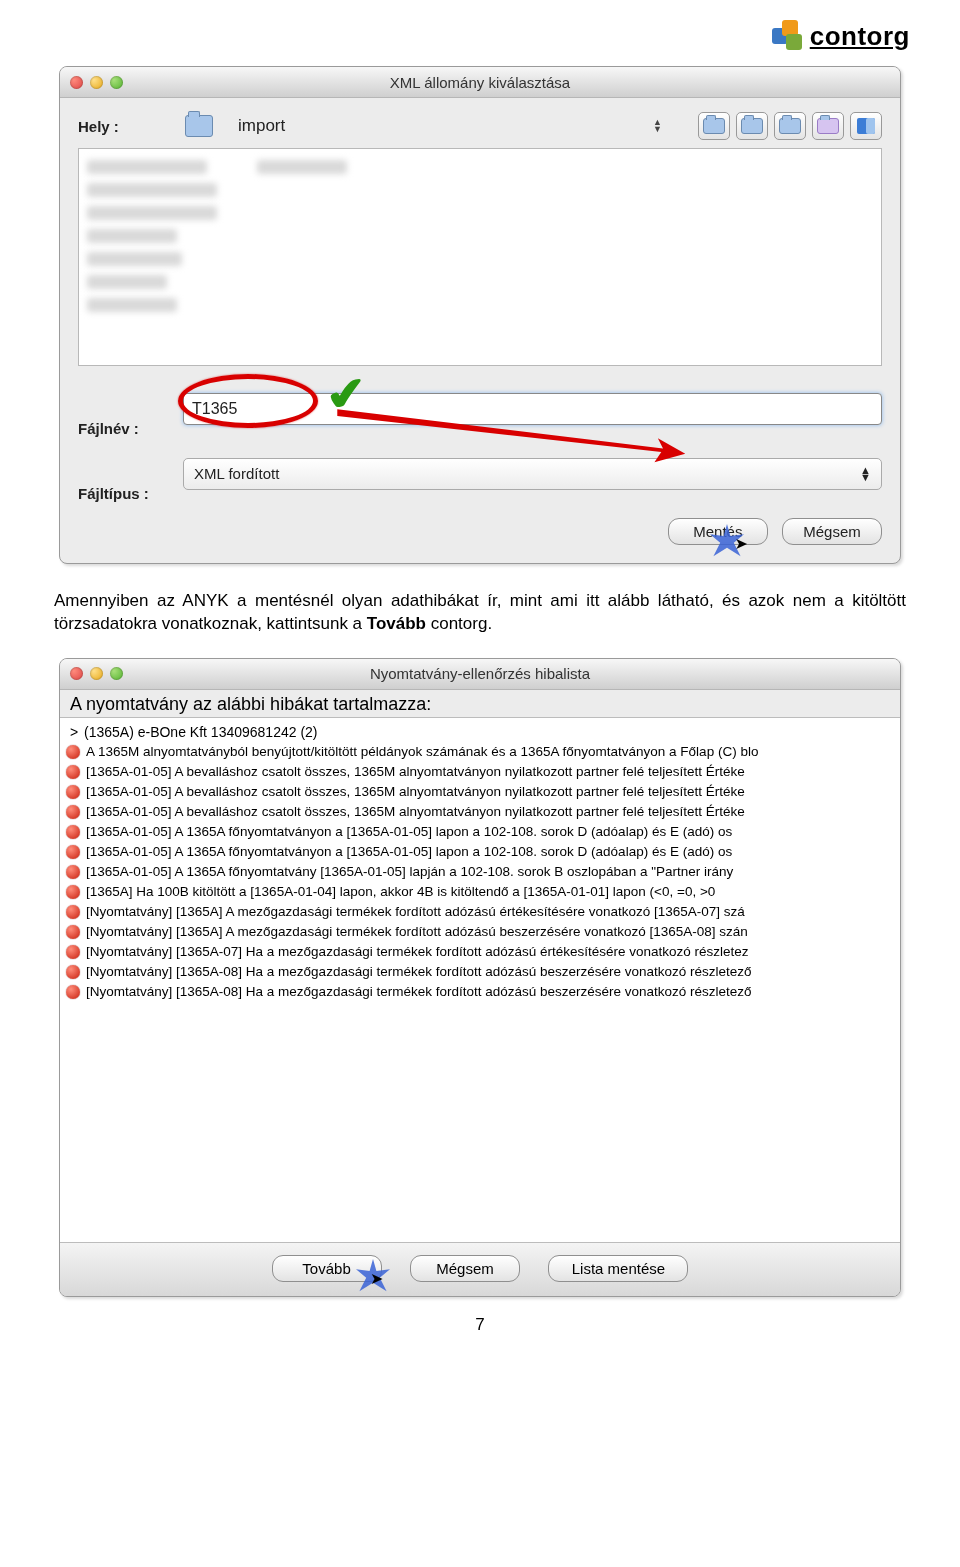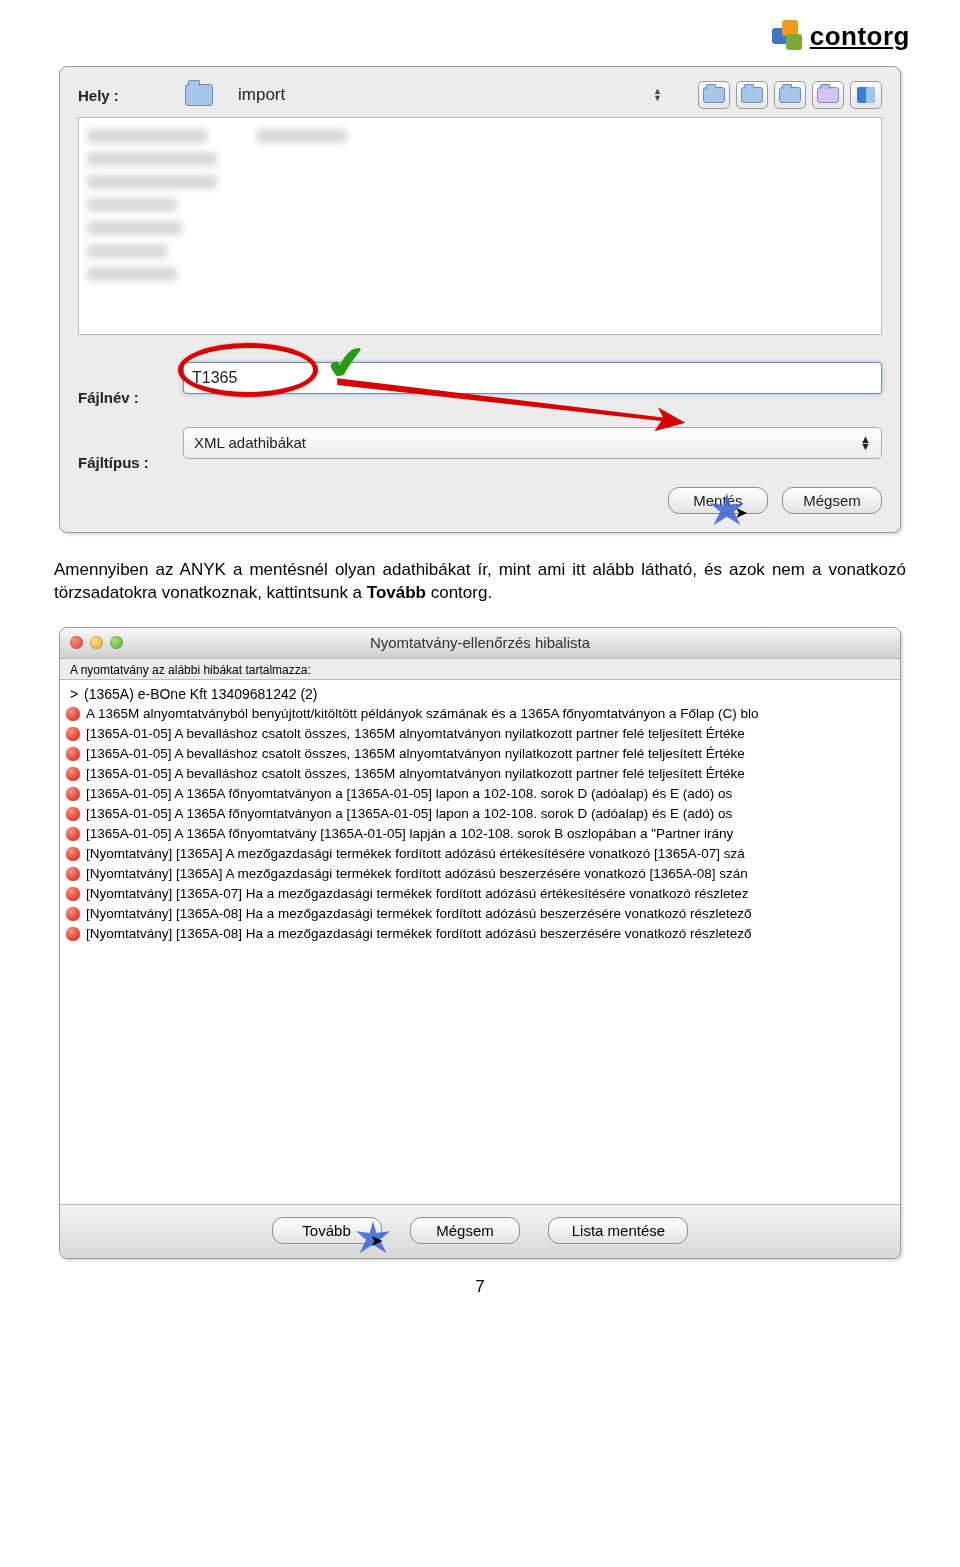--- a/index.html
+++ b/index.html
@@ -128,21 +128,21 @@
   .doc-text {
     font-family: Arial, sans-serif;
     font-size: 17px;
     margin: 26px 4px 22px 4px;
     text-align: justify;
     line-height:1.35;
   }
 
   
   .dialog2 { width: 840px; }
-  .err-intro { background:#ececec; font-size:12px; padding:4px 10px 2px 10px; }
+  .err-intro { background:#ececec; font-size:18px; padding:4px 10px 2px 10px; }
   .err-list {
     background:#fff; border-top:1px solid #bcbcbc; border-bottom:1px solid #bcbcbc;
     height:520px; padding:4px 0 0 4px;
     font-size:13.5px; overflow:hidden; white-space:nowrap;
   }
   .err-list .line { display:flex; align-items:center; height:20px; }
   .err-list .line .bullet { width:14px; height:14px; border-radius:50%; margin:0 6px 0 2px; flex-shrink:0;}
   .bullet.red { background: radial-gradient(circle at 35% 30%, #ff8d7b, #c81f0d); box-shadow:0 0 1px #600;}
   .err-list .line.head { font-size:14px; }
   .err-list .line.head .gt { width:20px; text-align:center; }
@@ -163,20 +163,28 @@
       <span class="logo-mark">
         <span class="sq a"></span>
           <span class="sq b"></span>
           <span class="sq c"></span>
       </span>
       <span class="logo-text">contorg</span>
     </span>
   </div>
 
   <div class="dialog">
+    <div class="titlebar">
+      <div class="traffic">
+        <span class="tr-red"></span>
+        <span class="tr-yel"></span>
+        <span class="tr-grn"></span>
+      </div>
+      <div class="title-text">XML állomány kiválasztása</div>
+    </div>
     <div class="dialog-body">
       <div class="row">
         <span class="lbl">Hely :</span>
         <span class="folder-icon"></span>
         <span class="loc-text">import</span>
         <span class="loc-stepper">
             <span>▲</span>
             <span>▼</span>
           </span>
         <span class="nav-btns">
@@ -237,21 +245,21 @@
         <span class="green-check">✔</span>
         <svg class="red-arrow" viewBox="0 0 410 70">
           <defs></defs>
           <path d="M 0 6 L 380 52 L 374 40 L 406 58 L 370 68 L 378 56 L 0 14 Z" fill="#d80000"></path>
         </svg>
       </div>
 
       <div class="field-row">
         <span class="lbl2">Fájltípus :</span>
         <span class="select-box">
-          <span>XML adathibákat</span>
+          <span>XML fordított</span>
           <span class="arrows">
               <span>▲</span>
               <span>▼</span>
             </span>
         </span>
       </div>
 
       <div class="btn-row" style="position:relative">
         <span class="mac-btn">
           <span>Mentés</span>
@@ -263,21 +271,21 @@
           <svg viewBox="0 0 40 40">
               <polygon points="20,0 24,14 40,12 28,22 36,38 20,28 4,38 12,22 0,12 16,14" fill="#3a63d6" opacity=".85"></polygon>
             </svg>
         </span>
         <span class="cursor-arrow" style="right:134px; top:16px;">➤</span>
       </div>
     </div>
   </div>
 
   <p class="doc-text">
-    <span>Amennyiben az ANYK a mentésnél olyan adathibákat ír, mint ami itt alább látható, és azok nem a vonatkozó törzsadatokra vonatkoznak, kattintsunk a </span><b>Tovább</b><span> contorg.</span>
+    <span>Amennyiben az ANYK a mentésnél olyan adathibákat ír, mint ami itt alább látható, és azok nem a kitöltött törzsadatokra vonatkoznak, kattintsunk a </span><b>Tovább</b><span> contorg.</span>
   </p>
 
   <div class="dialog dialog2">
     <div class="titlebar">
       <div class="traffic">
         <span class="tr-red"></span>
         <span class="tr-yel"></span>
         <span class="tr-grn"></span>
       </div>
       <div class="title-text">Nyomtatvány-ellenőrzés hibalista</div>
@@ -312,20 +320,24 @@
           <div class="line">
             <span class="bullet red"></span>
             <span>[1365A-01-05] A 1365A főnyomtatványon a [1365A-01-05] lapon  a 102-108. sorok D (adóalap) és E (adó) os</span>
           </div>
           <div class="line">
             <span class="bullet red"></span>
             <span>[1365A-01-05] A 1365A főnyomtatvány [1365A-01-05] lapján a  102-108. sorok B oszlopában a "Partner irány</span>
           </div>
           <div class="line">
             <span class="bullet red"></span>
+            <span>[1365A]  Ha 100B kitöltött a [1365A-01-04] lapon, akkor 4B  is kitöltendő a [1365A-01-01] lapon (&lt;0, =0, &gt;0</span>
+          </div>
+          <div class="line">
+            <span class="bullet red"></span>
             <span>[Nyomtatvány] [1365A]  A mezőgazdasági termékek fordított  adózású értékesítésére vonatkozó [1365A-07] szá</span>
           </div>
           <div class="line">
             <span class="bullet red"></span>
             <span>[Nyomtatvány] [1365A]  A mezőgazdasági termékek fordított  adózású beszerzésére vonatkozó [1365A-08] szán</span>
           </div>
           <div class="line">
             <span class="bullet red"></span>
             <span>[Nyomtatvány] [1365A-07]  Ha a mezőgazdasági termékek  fordított adózású értékesítésére vonatkozó részletez</span>
           </div>

